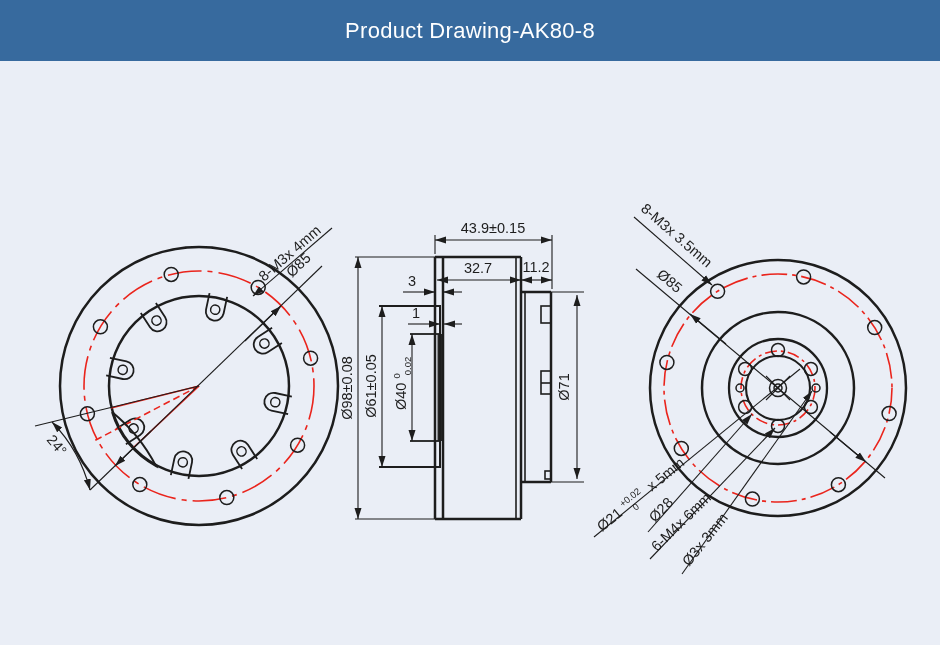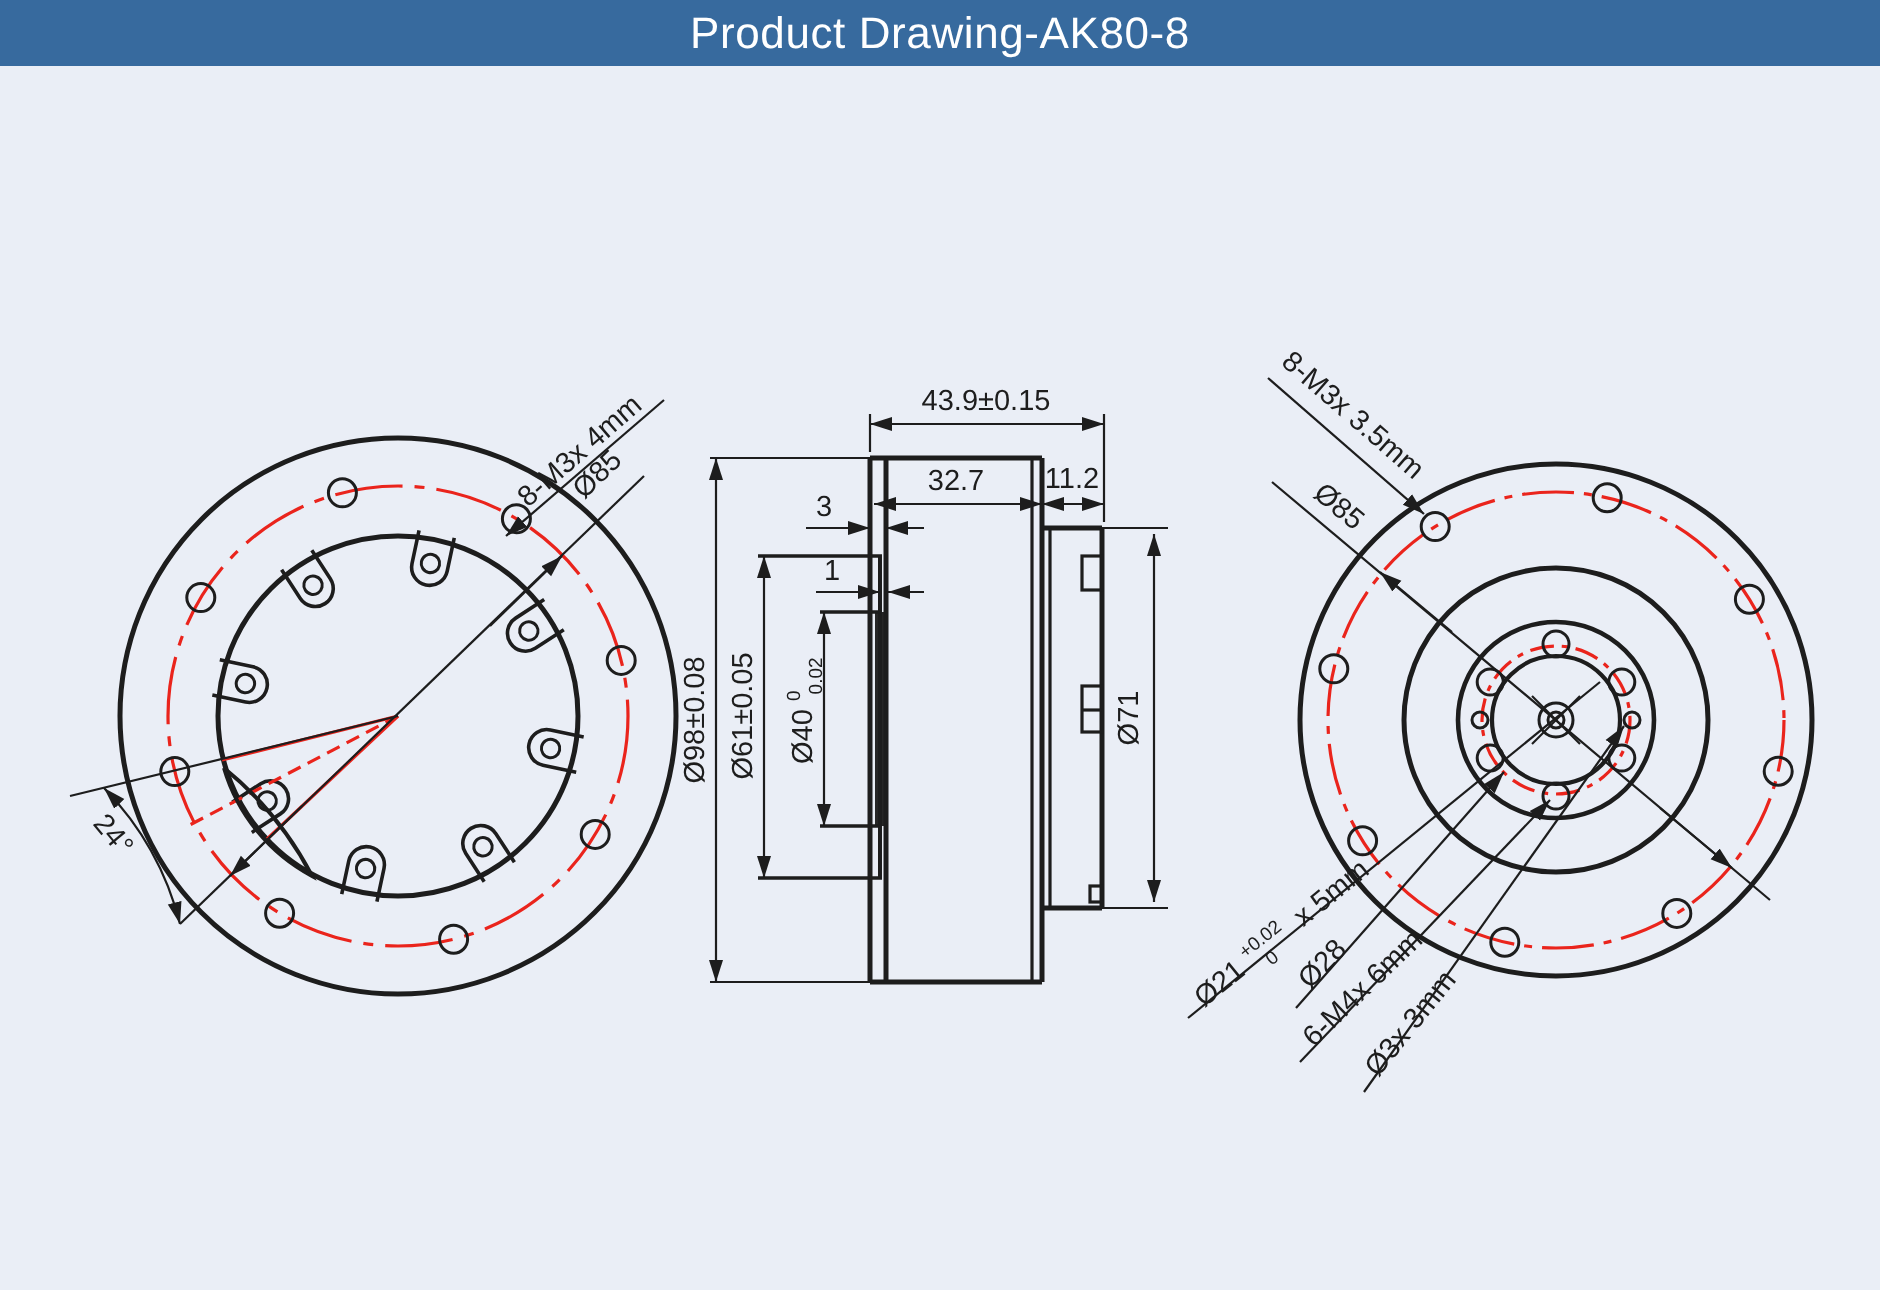--- a/index.html
+++ b/index.html
@@ -2,21 +2,21 @@
 <html><head>
 <meta charset="utf-8">
 <style>
   html,body{margin:0;padding:0;}
   body{
     width:940px;height:645px;overflow:hidden;
     background:#eaeef6;
     font-family:"Liberation Sans", sans-serif;
   }
   .titlebar{
-    width:940px;height:33px;background:#376a9e;
+    width:940px;height:61px;background:#376a9e;
     display:flex;align-items:center;justify-content:center;
   }
   .titlebar span{
     color:#ffffff;font-size:22px;letter-spacing:.3px;
   }
   .drawing-wrap{width:940px;height:598px;}
   svg{display:block;}
   .obj{stroke:#1d1d1d;fill:none;}
   .thick{stroke-width:2.5;}
   .med{stroke-width:1.8;}

